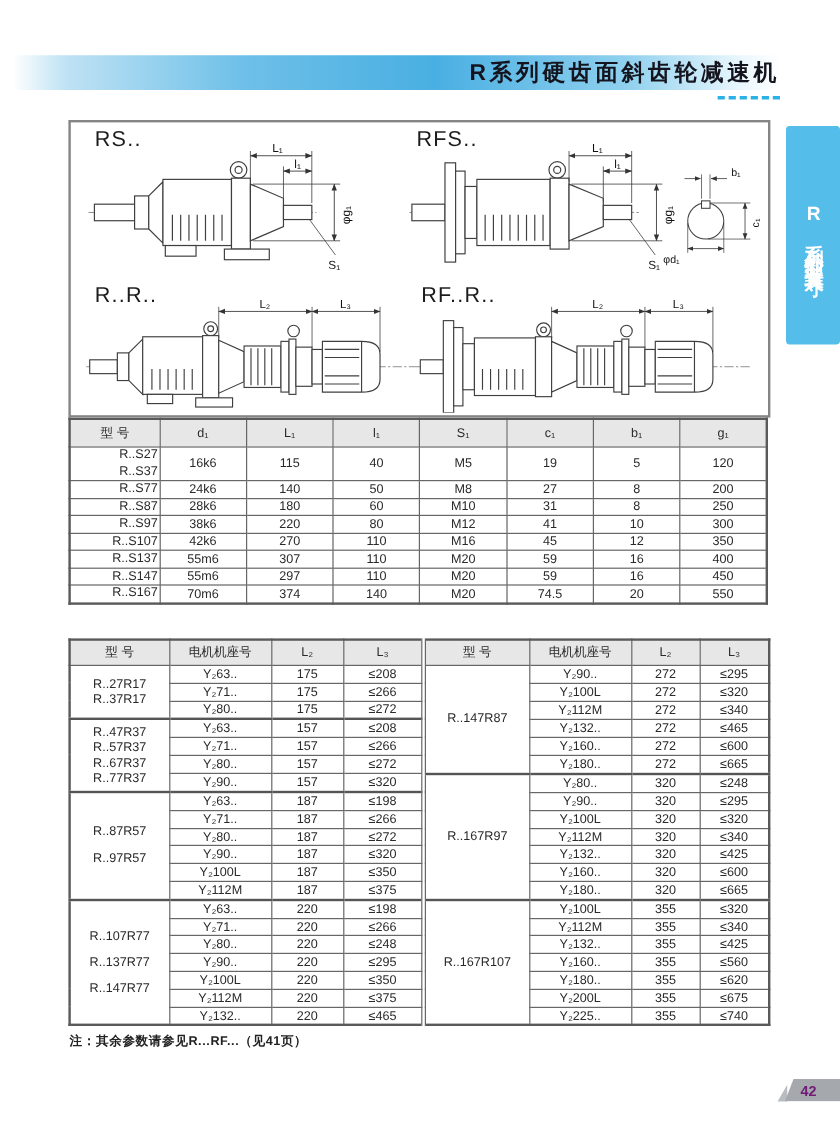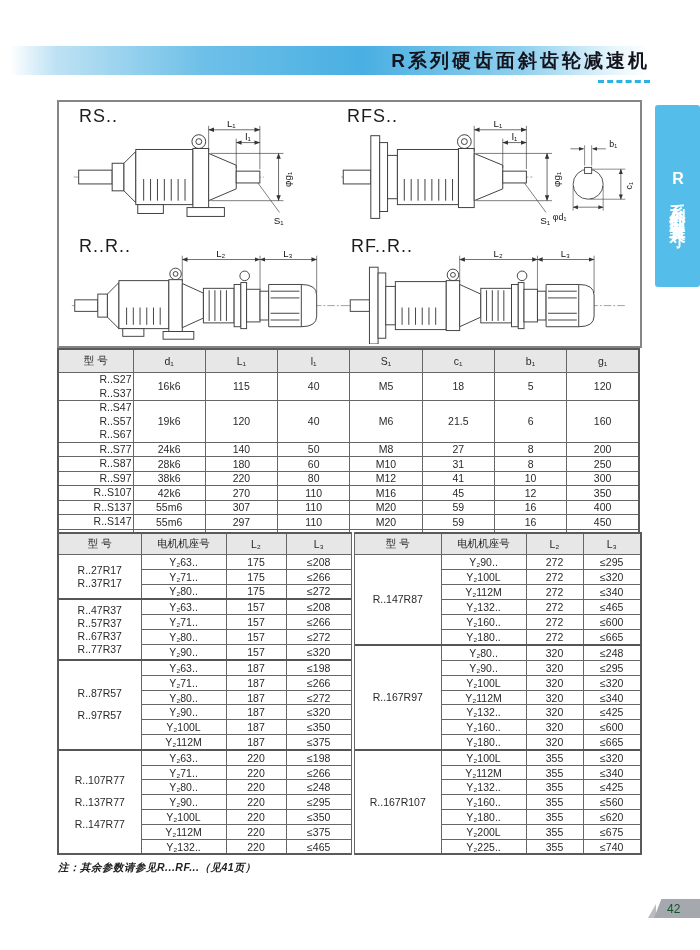--- a/index.html
+++ b/index.html
@@ -47,25 +47,25 @@
   #table2{left:57px;top:532px;width:583px;font-size:10.5px;}
   #table2 th{height:18px;background:#e7e7e7;}
   #table2 td{height:13.8px;line-height:12px;padding:0 1px;}
   #table2 td.model{vertical-align:middle;}
   #table2 td.model div{line-height:13px;}
   #table2 td.spread div{margin:9px 0;}
   #table2 .dbl{border-left:4px double #666;}
   #table2 .grp{border-top:2px solid #555;}
 
   .note{position:absolute;left:58px;top:861px;font-size:10.5px;font-weight:bold;color:#222;
-    letter-spacing:0.5px;font-style:italic;}
+    letter-spacing:0.5px;}
 
   .page-badge{position:absolute;right:0;top:899px;width:46px;height:19px;background:#a5a9ad;
     clip-path:polygon(16% 0,100% 0,100% 100%,0 100%);display:flex;align-items:center;}
-  .page-badge span{color:#14532d;font-size:12px;font-weight:normal;padding-left:13px;}
+  .page-badge span{color:#701a75;font-size:12px;font-weight:bold;padding-left:13px;}
   .badge-tri{position:absolute;right:44px;top:904px;width:0;height:0;
     border-left:8px solid transparent;border-bottom:14px solid #b9bcc0;}
 </style>
 </head>
 <body>
 
 <div class="page">
 
   <svg width="0" height="0" style="position:absolute" aria-hidden="true">
     <defs>
@@ -259,37 +259,23 @@
     <tbody>
         <tr>
           <td class="model">
             <div>R..S27</div>
             <div>R..S37</div>
           </td>
           <td>16k6</td>
           <td>115</td>
           <td>40</td>
           <td>M5</td>
-          <td>18</td>
+          <td>19</td>
           <td>5</td>
           <td>120</td>
-        </tr>
-        <tr>
-          <td class="model">
-            <div>R..S47</div>
-            <div>R..S57</div>
-            <div>R..S67</div>
-          </td>
-          <td>19k6</td>
-          <td>120</td>
-          <td>40</td>
-          <td>M6</td>
-          <td>21.5</td>
-          <td>6</td>
-          <td>160</td>
         </tr>
         <tr>
           <td class="model">
             <div>R..S77</div>
           </td>
           <td>24k6</td>
           <td>140</td>
           <td>50</td>
           <td>M8</td>
           <td>27</td>

